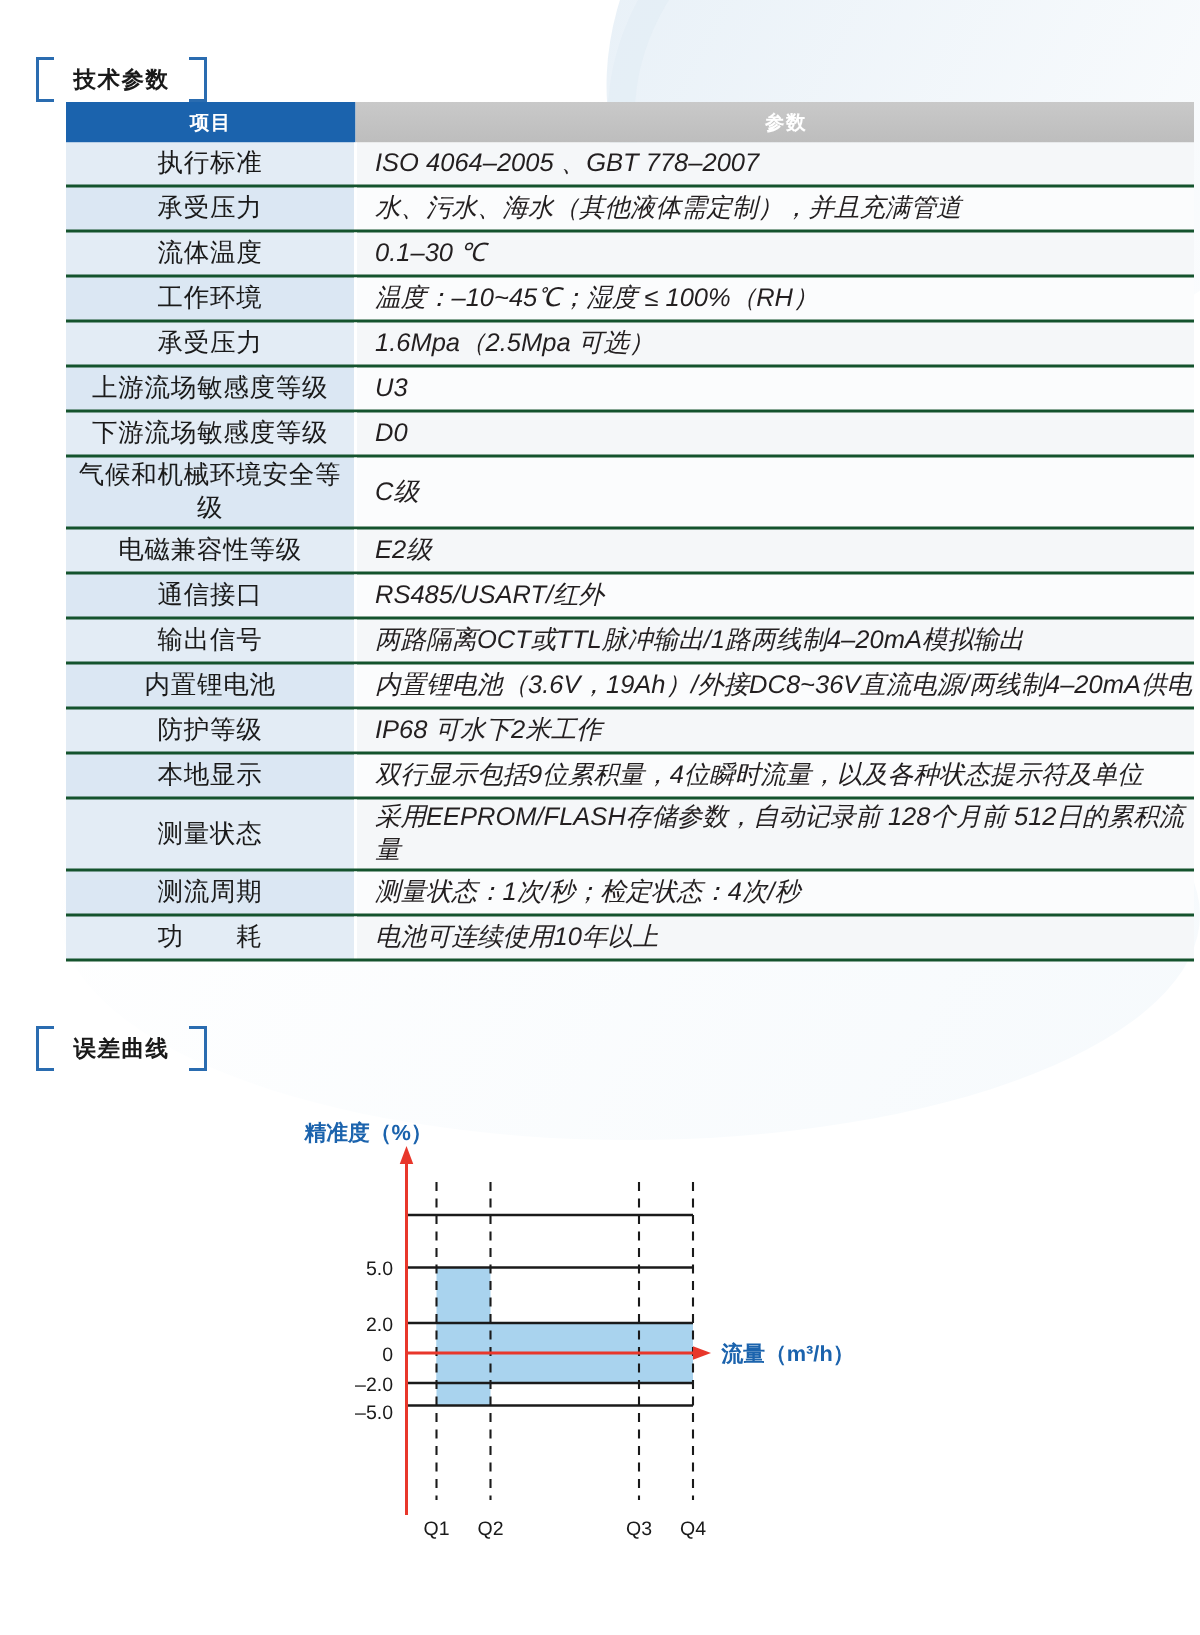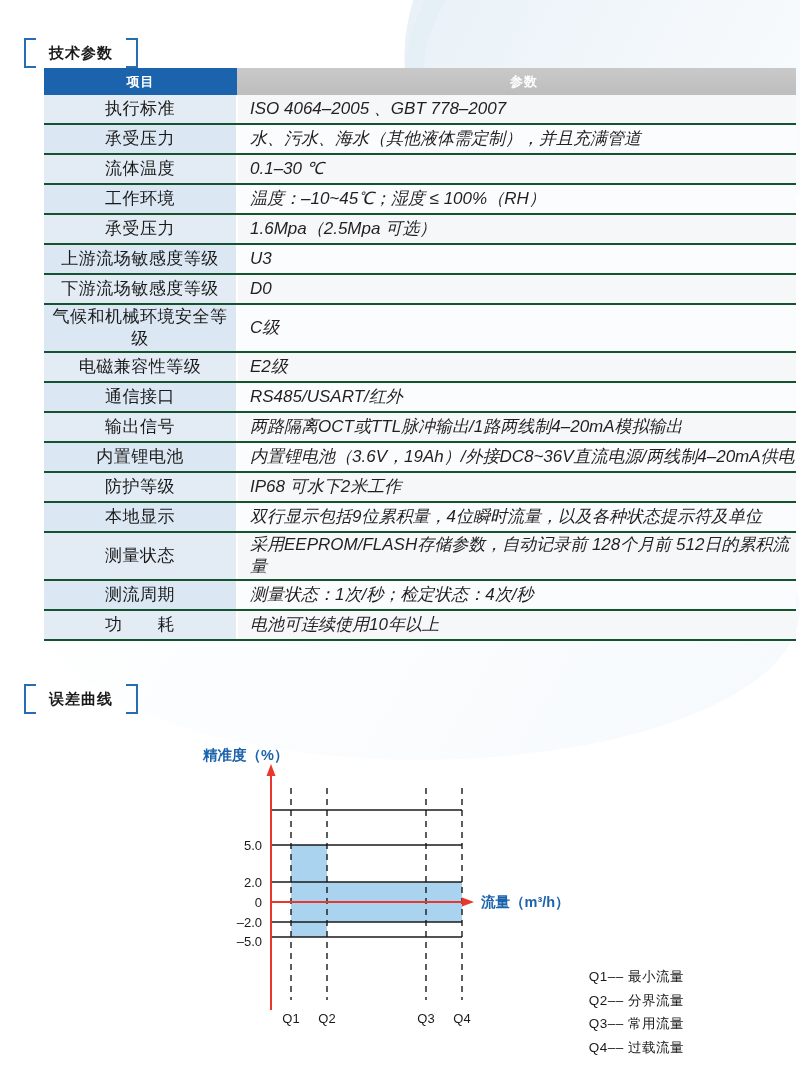--- a/index.html
+++ b/index.html
@@ -288,19 +288,13 @@
     <text id="c-yt2" x="262" y="197" text-anchor="end" font-family="Liberation Sans, sans-serif" font-size="13" fill="#1a1a1a">0</text>
     <text id="c-yt3" x="262" y="217" text-anchor="end" font-family="Liberation Sans, sans-serif" font-size="13" fill="#1a1a1a">–2.0</text>
     <text id="c-yt4" x="262" y="236" text-anchor="end" font-family="Liberation Sans, sans-serif" font-size="13" fill="#1a1a1a">–5.0</text>
 
     <text id="c-xt0" x="291" y="313" text-anchor="middle" font-family="Liberation Sans, sans-serif" font-size="13" fill="#1a1a1a">Q1</text>
     <text id="c-xt1" x="327" y="313" text-anchor="middle" font-family="Liberation Sans, sans-serif" font-size="13" fill="#1a1a1a">Q2</text>
     <text id="c-xt2" x="426" y="313" text-anchor="middle" font-family="Liberation Sans, sans-serif" font-size="13" fill="#1a1a1a">Q3</text>
     <text id="c-xt3" x="462" y="313" text-anchor="middle" font-family="Liberation Sans, sans-serif" font-size="13" fill="#1a1a1a">Q4</text>
   </svg>
 
-  <div class="legend" id="chart-legend">
-      <div>Q1–– 最小流量</div>
-      <div>Q2–– 分界流量</div>
-      <div>Q3–– 常用流量</div>
-      <div>Q4–– 过载流量</div>
-    </div>
 </div>
 
 </body></html>

